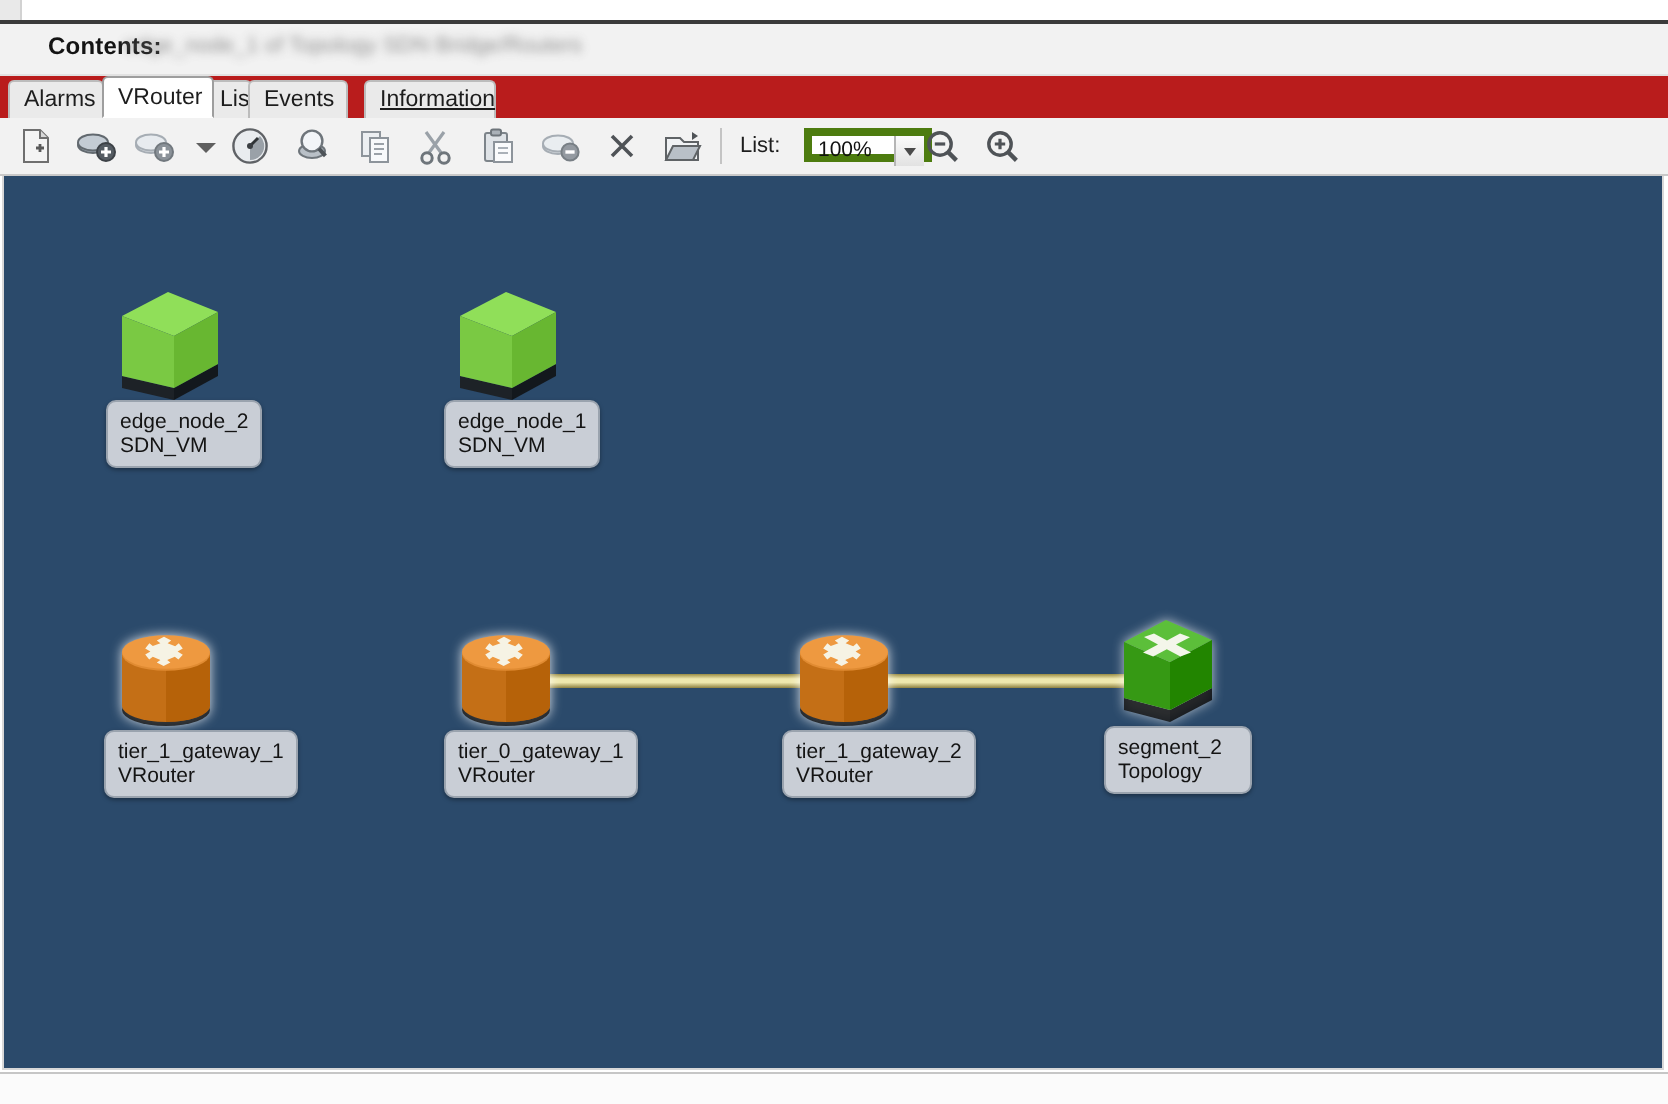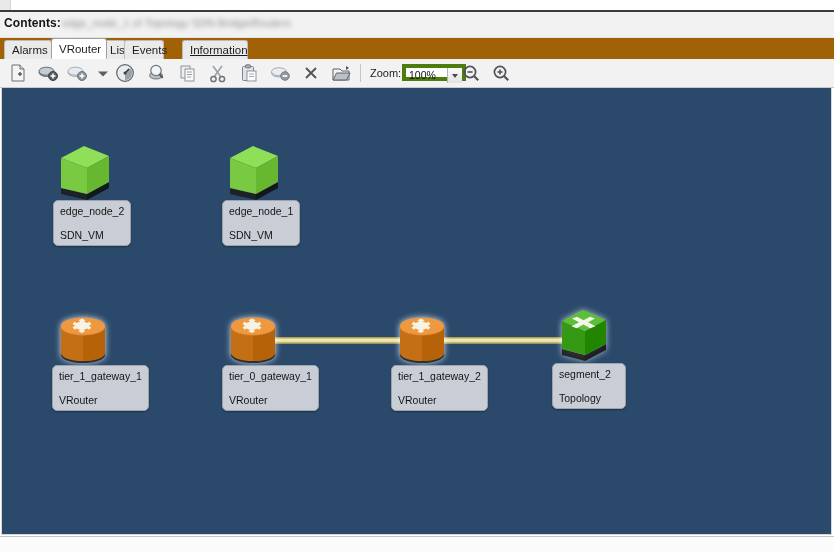--- a/index.html
+++ b/index.html
@@ -40,21 +40,21 @@
 
   .contents-bar {
     position: absolute;
     left: 0; top: 12px;
     width: 834px; height: 25px;
     background: #f2f2f2;
     border-bottom: 1px solid #e2e2e2;
   }
   .contents-label {
     position: absolute;
-    left: 4px; top: 4px;
+    left: 24px; top: 4px;
     font-size: 12px;
     font-weight: bold;
     color: #141414;
     letter-spacing: .1px;
   }
   .contents-value {
     position: absolute;
     left: 62px; top: 5px;
     font-size: 11px;
     color: #7d7d7d;
@@ -62,21 +62,21 @@
     opacity: .85;
     white-space: nowrap;
     user-select: none;
   }
 
   
   .tabstrip {
     position: absolute;
     left: 0; top: 38px;
     width: 834px; height: 21px;
-    background: #a16207;
+    background: #b91c1c;
     border-bottom: 3px solid #6d28d9;
     text-align: center;
   }
   .tab {
     position: absolute;
     top: 2px;
     height: 19px;
     padding: 0 7px;
     box-sizing: border-box;
     font-size: 11.5px;
@@ -196,40 +196,40 @@
     box-sizing: border-box;
     background: #c9ced6;
     border: 1px solid #9aa3ae;
     border-radius: 5px;
     box-shadow: 0 1px 2px rgba(0,0,0,.35);
     font-size: 10.5px;
     line-height: 12px;
     color: #141414;
     white-space: nowrap;
   }
-  .node .label .l2 { display: block; margin-top: 12px; }
+  .node .label .l2 { display: block; }
 </style>
 </head>
 <body>
 
 <div id="app">
 
   <div class="top-nub"></div>
   <div class="top-rule"></div>
 
   <div class="contents-bar">
     <span class="contents-label">Contents:</span>
     <span class="contents-value">edge_node_1 of Topology SDN Bridge/Routers</span>
   </div>
 
   <div class="tabstrip" id="tabstrip">
       <div class="tab" style="left: 4px; width: 48px;"><span>Alarms</span></div>
       <div class="tab active" style="left: 51px; width: 56px;"><span>VRouter</span></div>
       <div class="tab" style="left: 102px; width: 24px;"><span>List</span></div>
-      <div class="tab" style="left: 124px; width: 40px;"><span>Events</span></div>
+      <div class="tab" style="left: 124px; width: 50px;"><span>Events</span></div>
       <div class="tab" style="left: 182px; width: 66px; text-decoration: underline;"><span>Information</span></div>
     </div>
 
   <div class="toolbar">
 
     <div class="tbtn" style="left:7px">
       <svg width="22" height="22" viewBox="0 0 22 22">
         <path d="M5 3h8l4 4v12H5z" fill="#f4f4f4" stroke="#6f6f6f" stroke-width="1"></path>
         <path d="M13 3v4h4" fill="#d8d8d8" stroke="#6f6f6f" stroke-width="1"></path>
         <path d="M11 12l4 0M13 10v4" stroke="#5a5a5a" stroke-width="1.4"></path>
@@ -320,21 +320,21 @@
     <div class="tbtn" style="left:330px">
       <svg width="22" height="22" viewBox="0 0 22 22">
         <path d="M3 7h7l2 2h7v9H3z" fill="#f0f2f4" stroke="#5f6366"></path>
         <path d="M3 18l3.5-7H20l-3.5 7z" fill="#b9c0c7" stroke="#5f6366"></path>
         <path d="M16 4l3 2-3 2z" fill="#4f5357"></path>
       </svg>
     </div>
 
     <div class="tb-sep" style="left:360px"></div>
 
-    <span class="zoom-label">Zoom:</span>
+    <span class="zoom-label">List:</span>
 
     <div class="zoom-combo">
       <span class="val">100%</span>
       <span class="arrowbox"></span>
     </div>
 
     <div class="tbtn" style="left:460px">
       <svg width="22" height="22" viewBox="0 0 22 22">
         <circle cx="10" cy="10" r="5.6" fill="none" stroke="#4f5357" stroke-width="1.7"></circle>
         <path d="M14.2 14.2l4 4" stroke="#4f5357" stroke-width="2.2"></path>

